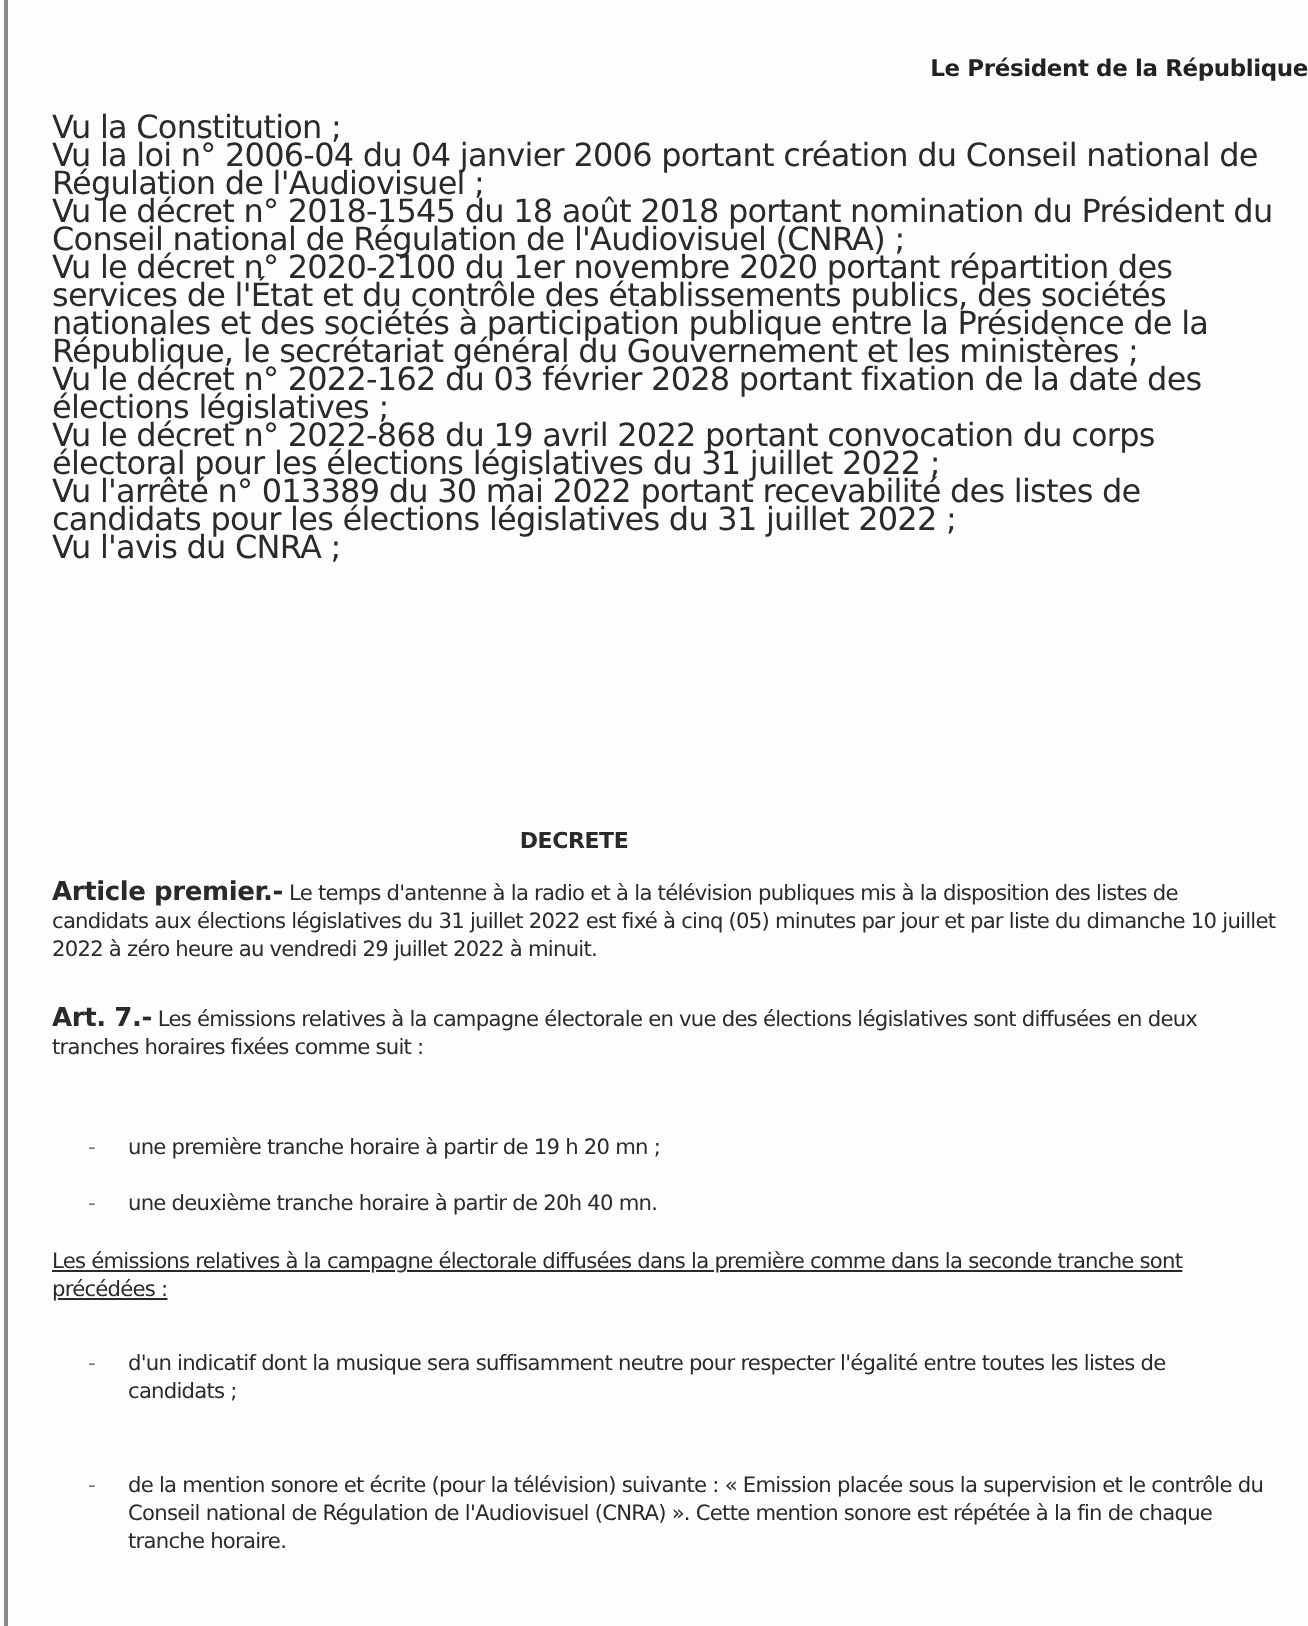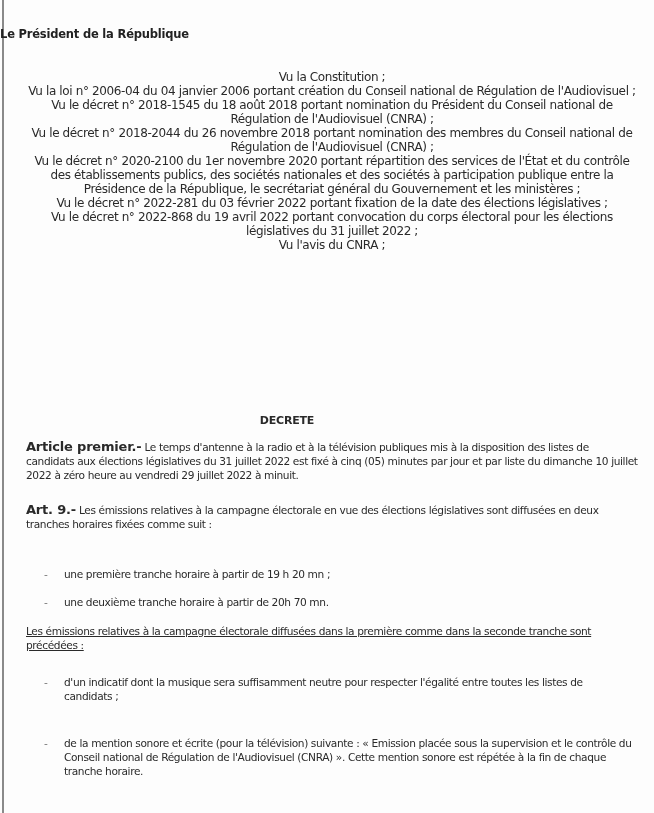--- a/index.html
+++ b/index.html
@@ -9,25 +9,25 @@
     font-family: "DejaVu Sans", sans-serif;
     color: #2a2a2a;
     position: relative;
   }
   .page-border {
     position: absolute; left: 2px; top: 0; width: 2px; height: 813px;
     background: #8a8a8a;
   }
   .title {
     position: absolute; left: 0; top: 27px; width: 654px;
-    text-align: left; font-weight: bold; font-size: 11.5px;
+    text-align: right; font-weight: bold; font-size: 11.5px;
     letter-spacing: -0.2px; color: #222;
   }
-  .visas { position: absolute; left: 26px; top: 70px; width: 612px;
-    font-size: 12px; letter-spacing: -0.38px; line-height: 14px; text-align: center; }
+  .visas { position: absolute; left: 26px; top: 57px; width: 612px;
+    font-size: 16px; letter-spacing: -0.38px; line-height: 14px; }
   .visa { margin: 0; }
   .decrete {
     position: absolute; left: 0; top: 414px; width: 574px;
     text-align: center; font-weight: bold; font-size: 11px; letter-spacing: -0.2px;
   }
   .block { position: absolute; left: 26px; width: 612px;
     font-size: 10.6px; letter-spacing: -0.38px; line-height: 14px; }
   .art-label { font-weight: bold; font-size: 13px; letter-spacing: -0.2px; }
   .bullet { position: absolute; left: 40px; width: 590px;
     font-size: 10.6px; letter-spacing: -0.38px; line-height: 14px; }
@@ -37,44 +37,44 @@
 <body>
 
 <div class="page-border"></div>
 
 <div class="title">Le Président de la République</div>
 
 <div class="visas">
   <p class="visa">Vu la Constitution ;</p>
   <p class="visa">Vu la loi n° 2006-04 du 04 janvier 2006 portant création du Conseil national de Régulation de l'Audiovisuel ;</p>
   <p class="visa">Vu le décret n° 2018-1545 du 18 août 2018 portant nomination du Président du Conseil national de Régulation de l'Audiovisuel (CNRA) ;</p>
-  <p class="visa">Vu le décret n° 2018-2044 du 26 novembre 2018 portant nomination des membres du Conseil national de Régulation de l'Audiovisuel (CNRA) ;</p>
   <p class="visa">Vu le décret n° 2020-2100 du 1er novembre 2020 portant répartition des services de l'État et du contrôle des établissements publics, des sociétés nationales et des sociétés à participation publique entre la Présidence de la République, le secrétariat général du Gouvernement et les ministères ;</p>
-  <p class="visa">Vu le décret n° 2022-281 du 03 février 2022 portant fixation de la date des élections législatives ;</p>
+  <p class="visa">Vu le décret n° 2022-162 du 03 février 2028 portant fixation de la date des élections législatives ;</p>
   <p class="visa">Vu le décret n° 2022-868 du 19 avril 2022 portant convocation du corps électoral pour les élections législatives du 31 juillet 2022 ;</p>
+  <p class="visa">Vu l'arrêté n° 013389 du 30 mai 2022 portant recevabilité des listes de candidats pour les élections législatives du 31 juillet 2022 ;</p>
   <p class="visa">Vu l'avis du CNRA ;</p>
 </div>
 
 <div class="decrete">DECRETE</div>
 
 <div class="block" style="top:440px;">
   <span class="art-label">Article premier.-</span><span> Le temps d'antenne à la radio et à la télévision publiques mis à la disposition des listes de candidats aux élections législatives du 31 juillet 2022 est fixé à  cinq (05) minutes par jour et par liste du dimanche 10 juillet 2022 à zéro heure au vendredi 29 juillet 2022 à minuit.</span>
 </div>
 
 <div class="block" style="top:503px;">
-  <span class="art-label">Art. 9.-</span><span> Les émissions relatives à la campagne électorale en vue des élections législatives sont diffusées en deux tranches horaires fixées comme suit :</span>
+  <span class="art-label">Art. 7.-</span><span> Les émissions relatives à la campagne électorale en vue des élections législatives sont diffusées en deux tranches horaires fixées comme suit :</span>
 </div>
 
 <div class="bullet" style="top:567px; left:64px;">
   <span class="dash">-</span>
   <span>une première tranche horaire à partir de 19 h 20 mn ;</span>
 </div>
 <div class="bullet" style="top:595px; left:64px;">
   <span class="dash">-</span>
-  <span>une deuxième tranche horaire à partir de 20h 70 mn.</span>
+  <span>une deuxième tranche horaire à partir de 20h 40 mn.</span>
 </div>
 
 <div class="block" style="top:624px;text-decoration:underline;">Les émissions relatives à la campagne électorale diffusées dans la première comme dans la seconde tranche sont précédées :</div>
 
 <div class="bullet" style="top:675px; left:64px; width:540px;">
   <span class="dash">-</span>
   <span>d'un indicatif dont la musique sera suffisamment neutre pour respecter l'égalité entre toutes les listes de candidats ;</span>
 </div>
 <div class="bullet" style="top:736px; left:64px; width:570px;">
   <span class="dash">-</span>

